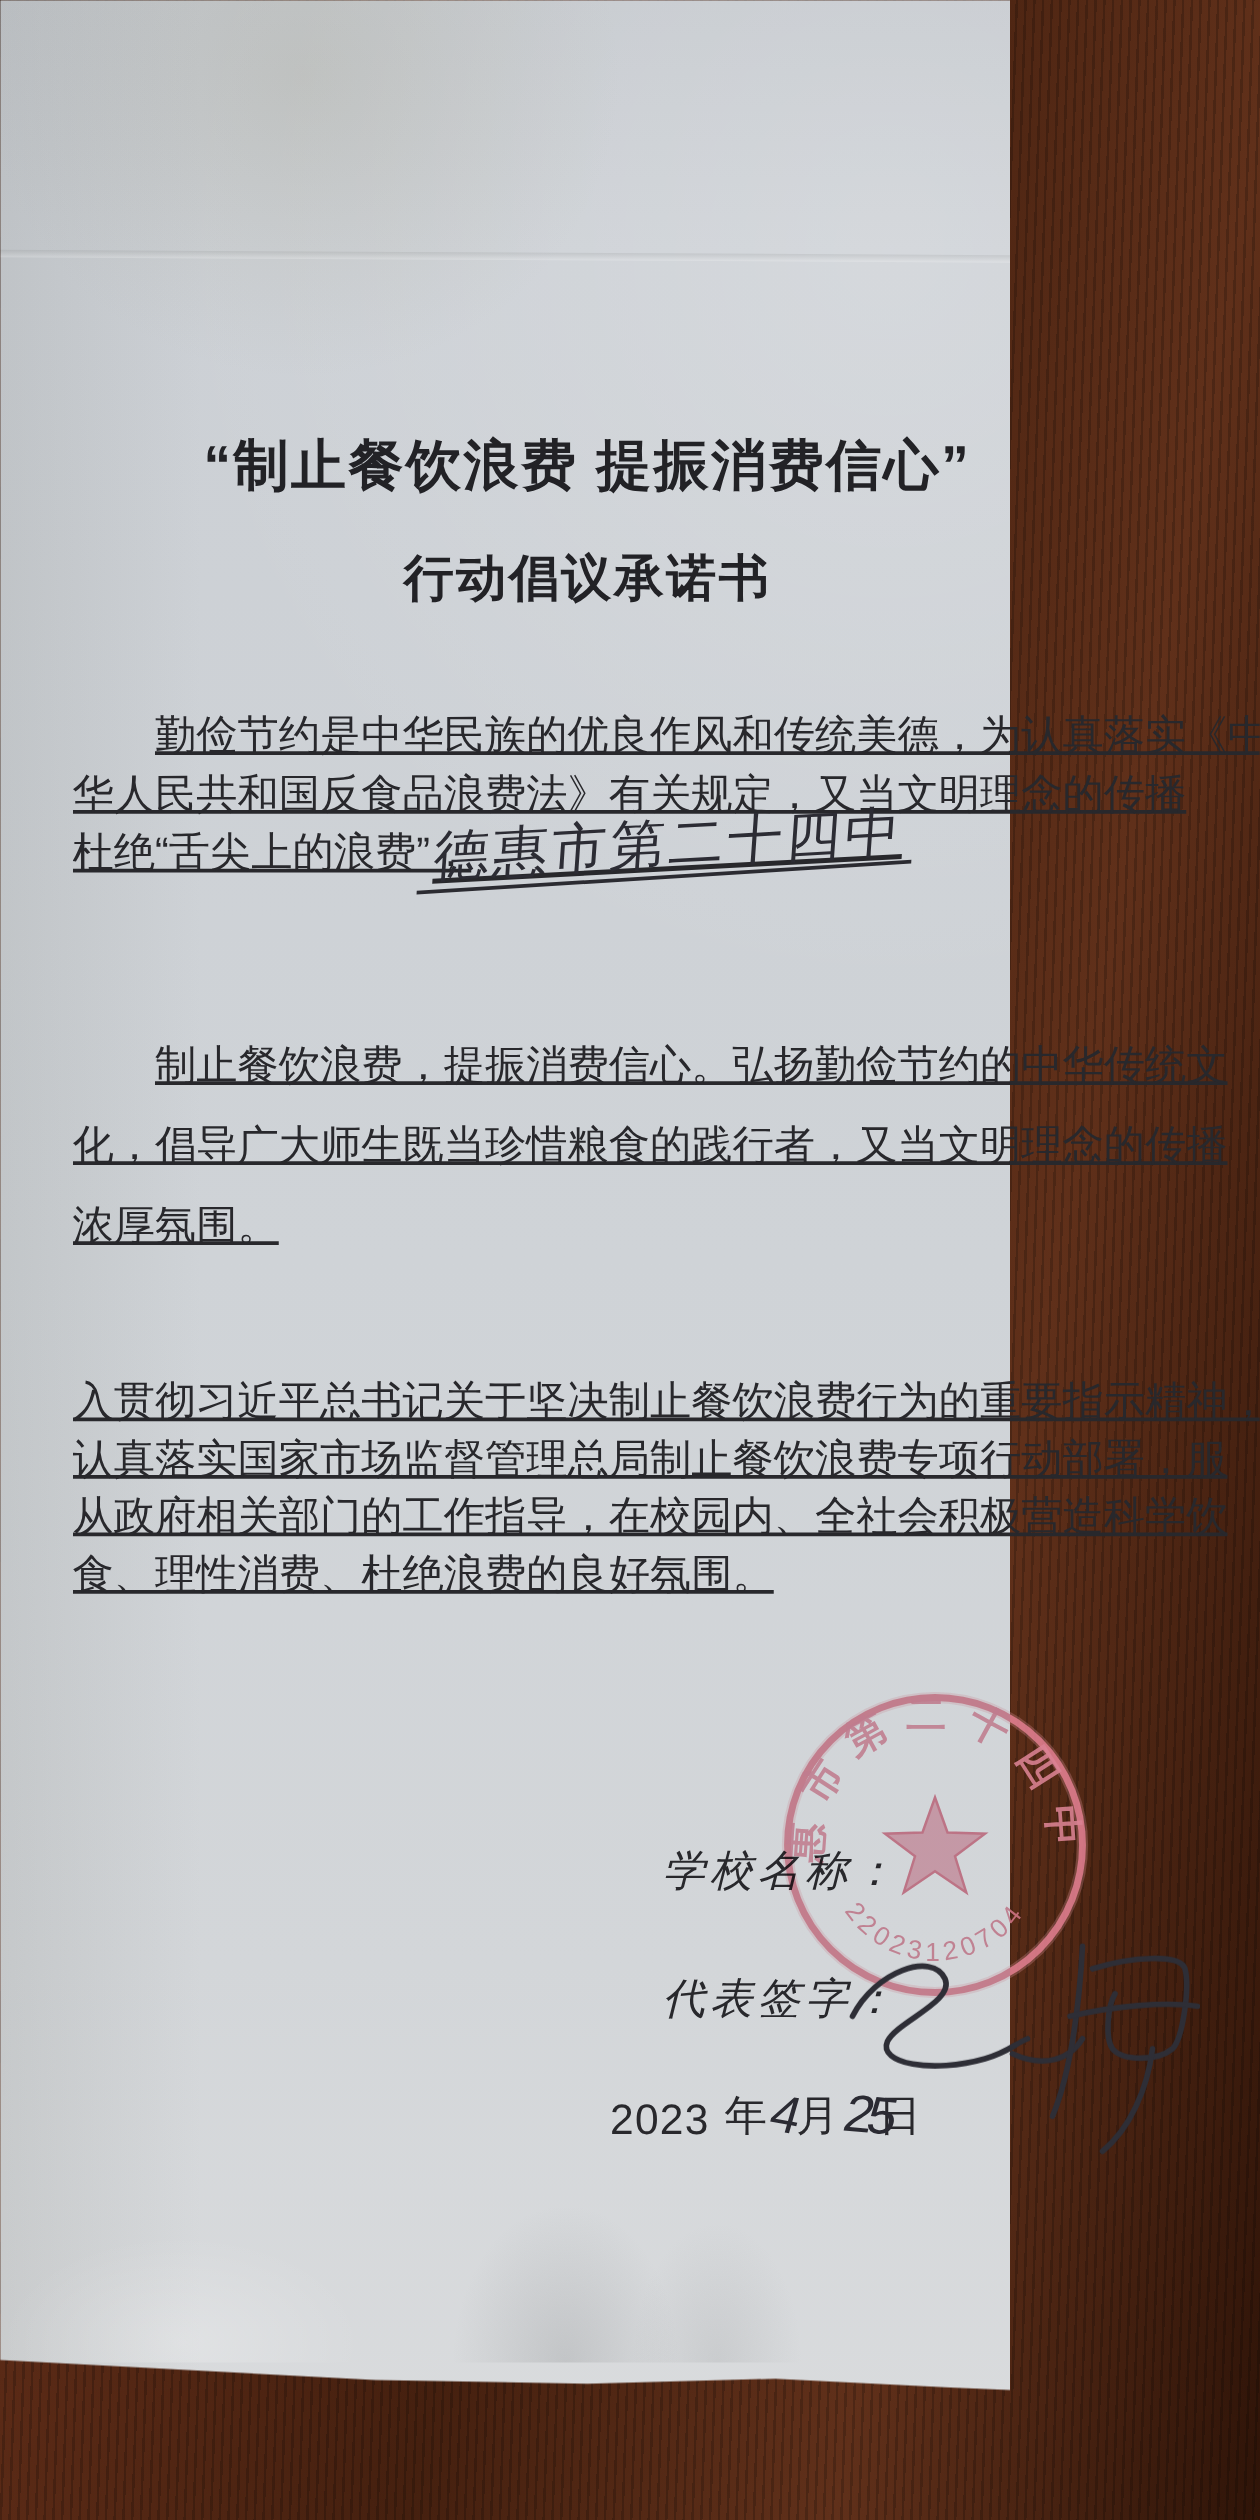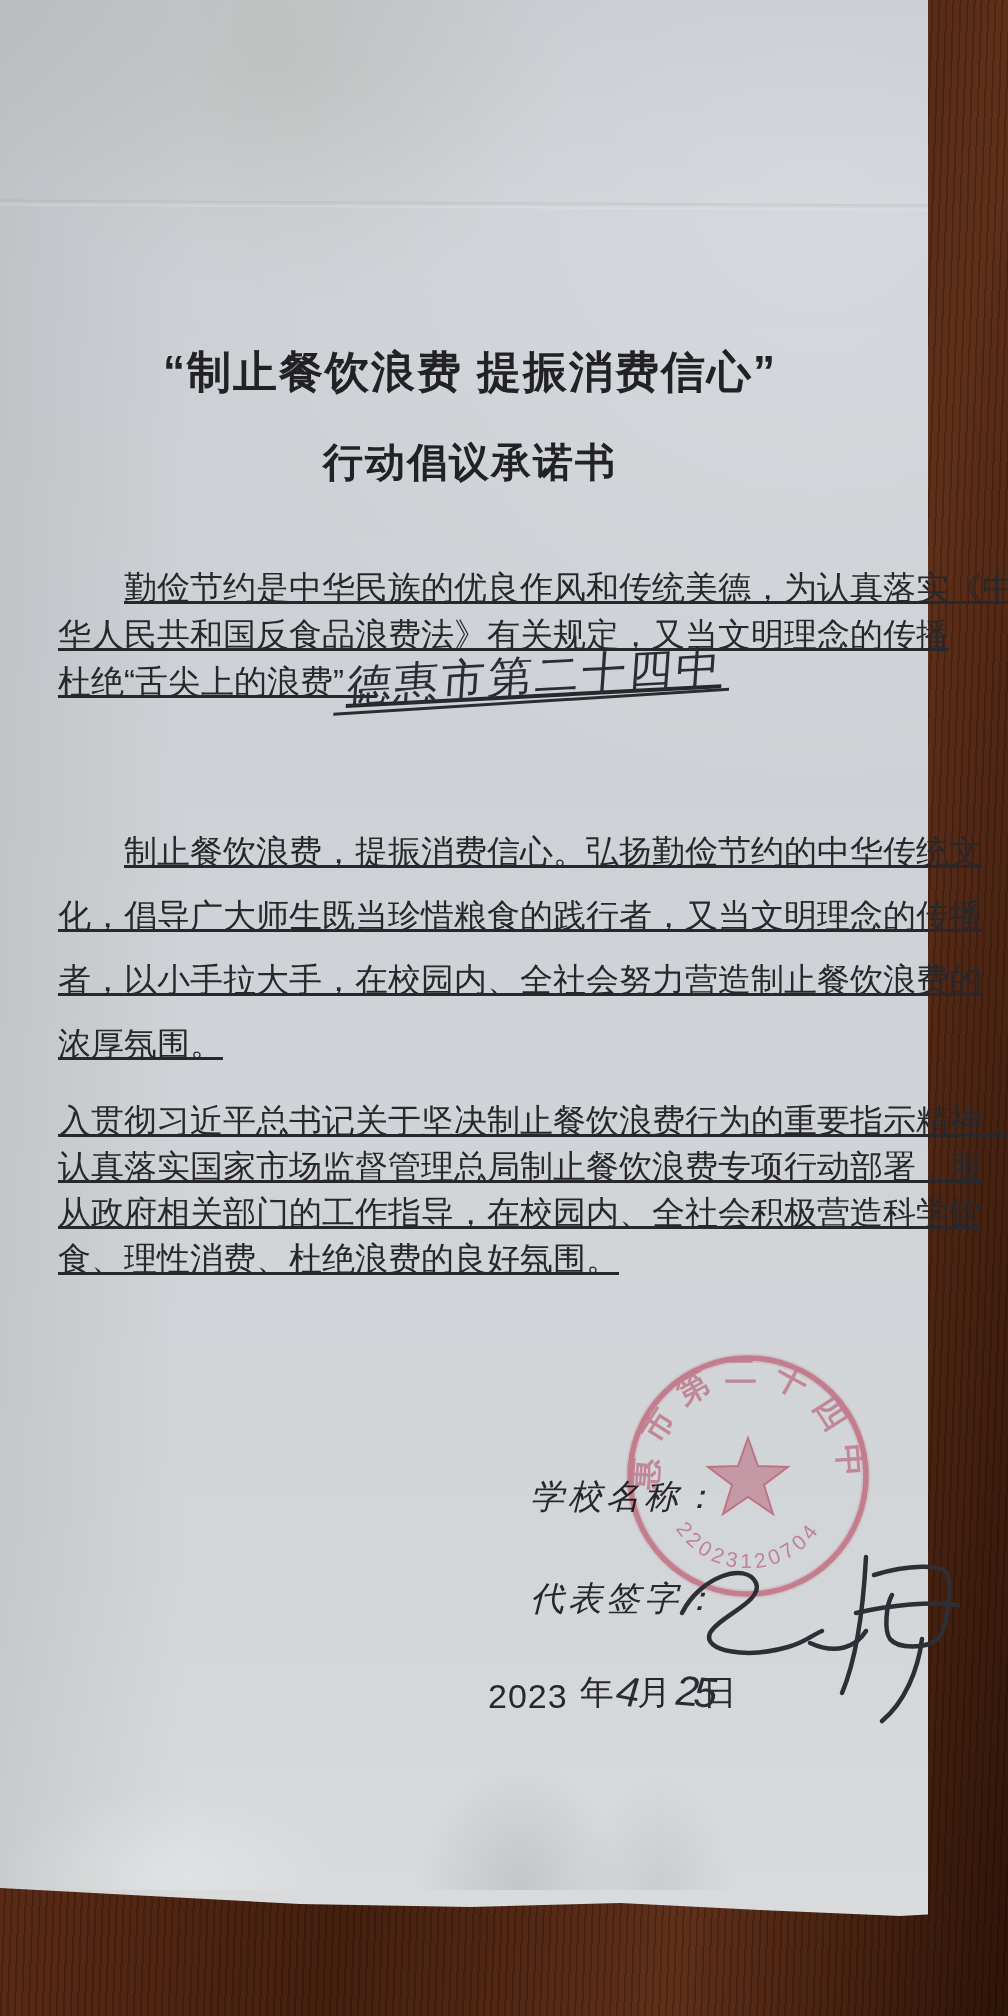--- a/index.html
+++ b/index.html
@@ -11,21 +11,21 @@
   body {
     position: relative;
     
     background:
       repeating-linear-gradient(92deg, rgba(0,0,0,.20) 0 2px, rgba(0,0,0,0) 2px 7px),
       linear-gradient(100deg, #351708 0%, #5a2a16 25%, #45200f 50%, #60301a 75%, #2f1408 100%);
   }
 
   
   .paper {
-    position: absolute; left: 0; top: 0; width: 928px; height: 2016px;
+    position: absolute; left: 0; top: 0; width: 808px; height: 2016px;
     clip-path: polygon(0 0, 1008px 0, 1008px 1910px, 900px 1916px, 760px 1910px,
                        620px 1903px, 470px 1907px, 300px 1904px, 150px 1896px, 0 1888px);
     background:
       linear-gradient(90deg, rgba(125,128,124,.16), rgba(125,128,124,0) 20%),
       radial-gradient(42% 16% at 30% 3%, rgba(158,155,132,.22), transparent 75%),
       radial-gradient(120% 50% at 88% 10%, rgba(255,255,255,.18), transparent 60%),
       linear-gradient(180deg,#c5c9ce 0%,#ccd0d5 10%,#cfd3d7 50%,#d3d6d9 78%,#d9dbdd 96%,#e2e3e3 100%);
     color: #26262a;
   }
   .crease-top {
@@ -114,21 +114,20 @@
     <div class="line">华人民共和国反食品浪费法》有关规定，又当文明理念的传播</div>
     <div class="line line4">
       <span>杜绝“舌尖上的浪费”，</span>
       <span class="hw-school">德惠市第二十四中</span>
     </div>
   </div>
 
   <div class="para p2">
     <div class="line indent">制止餐饮浪费，提振消费信心。弘扬勤俭节约的中华传统文</div>
     <div class="line">化，倡导广大师生既当珍惜粮食的践行者，又当文明理念的传播</div>
-    <div class="line">者，以小手拉大手，在校园内、全社会努力营造制止餐饮浪费的</div>
     <div class="line">浓厚氛围。</div>
   </div>
 
   <div class="para p3">
     <div class="line">入贯彻习近平总书记关于坚决制止餐饮浪费行为的重要指示精神，</div>
     <div class="line">认真落实国家市场监督管理总局制止餐饮浪费专项行动部署，服</div>
     <div class="line">从政府相关部门的工作指导，在校园内、全社会积极营造科学饮</div>
     <div class="line">食、理性消费、杜绝浪费的良好氛围。</div>
   </div>
 

